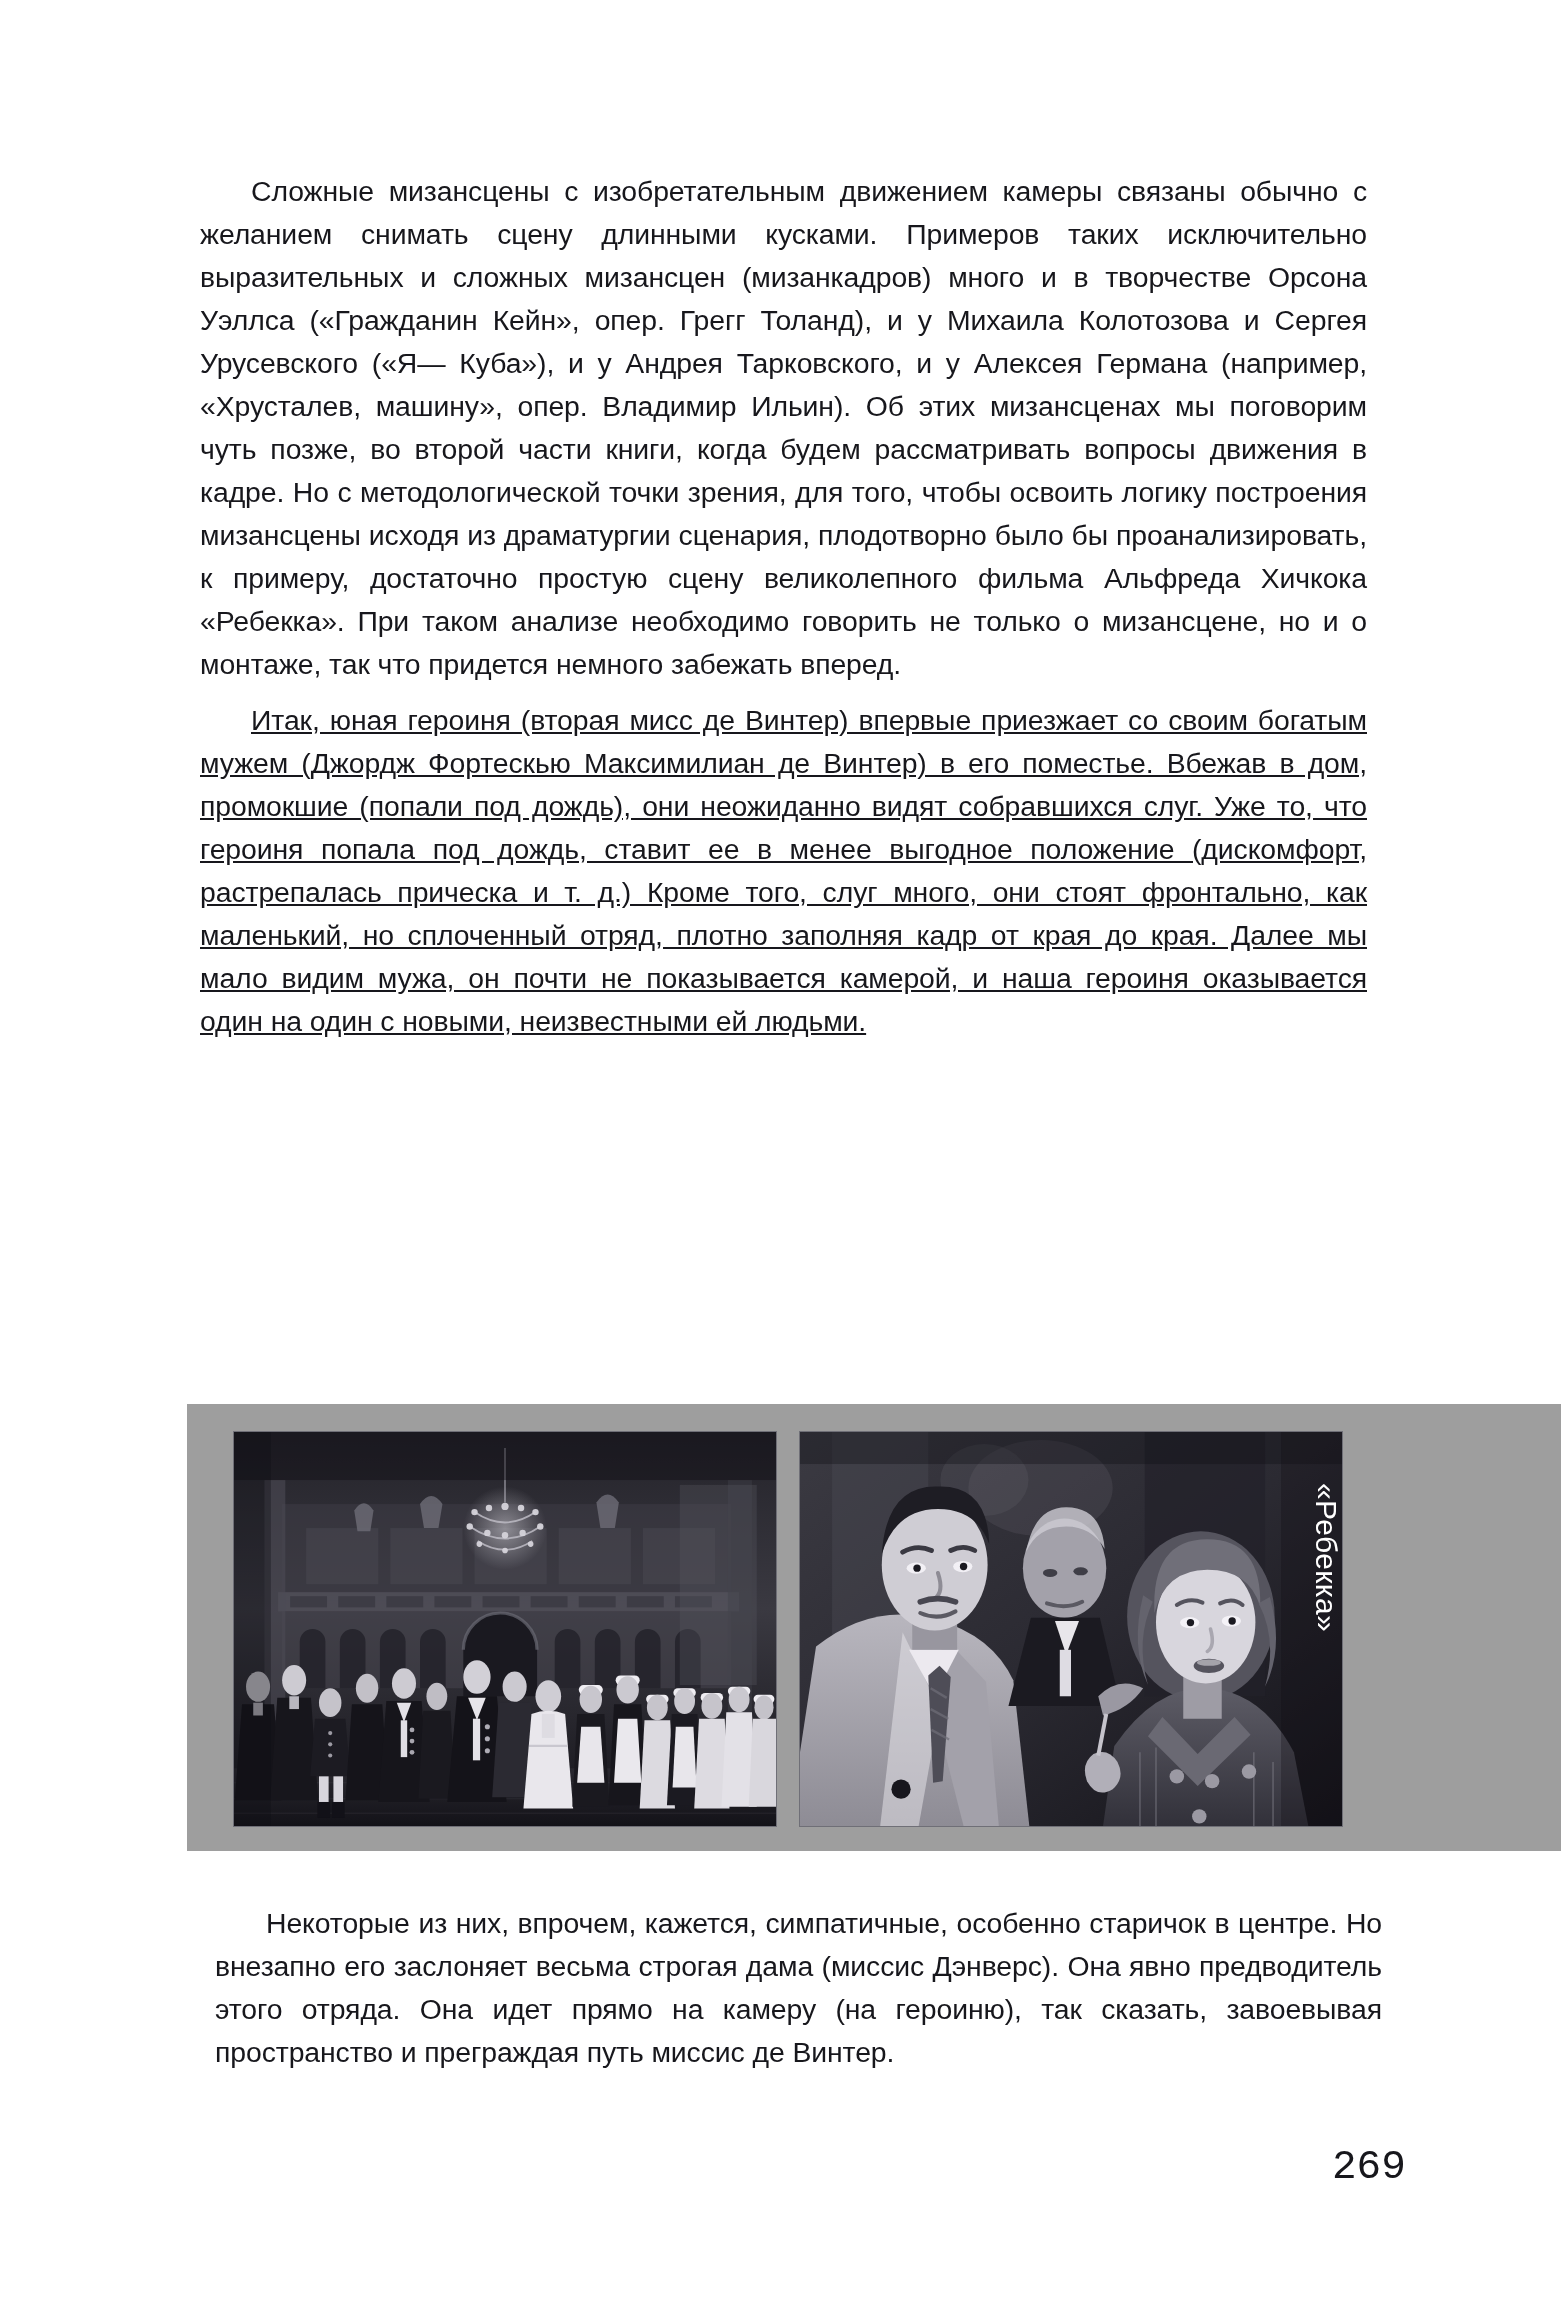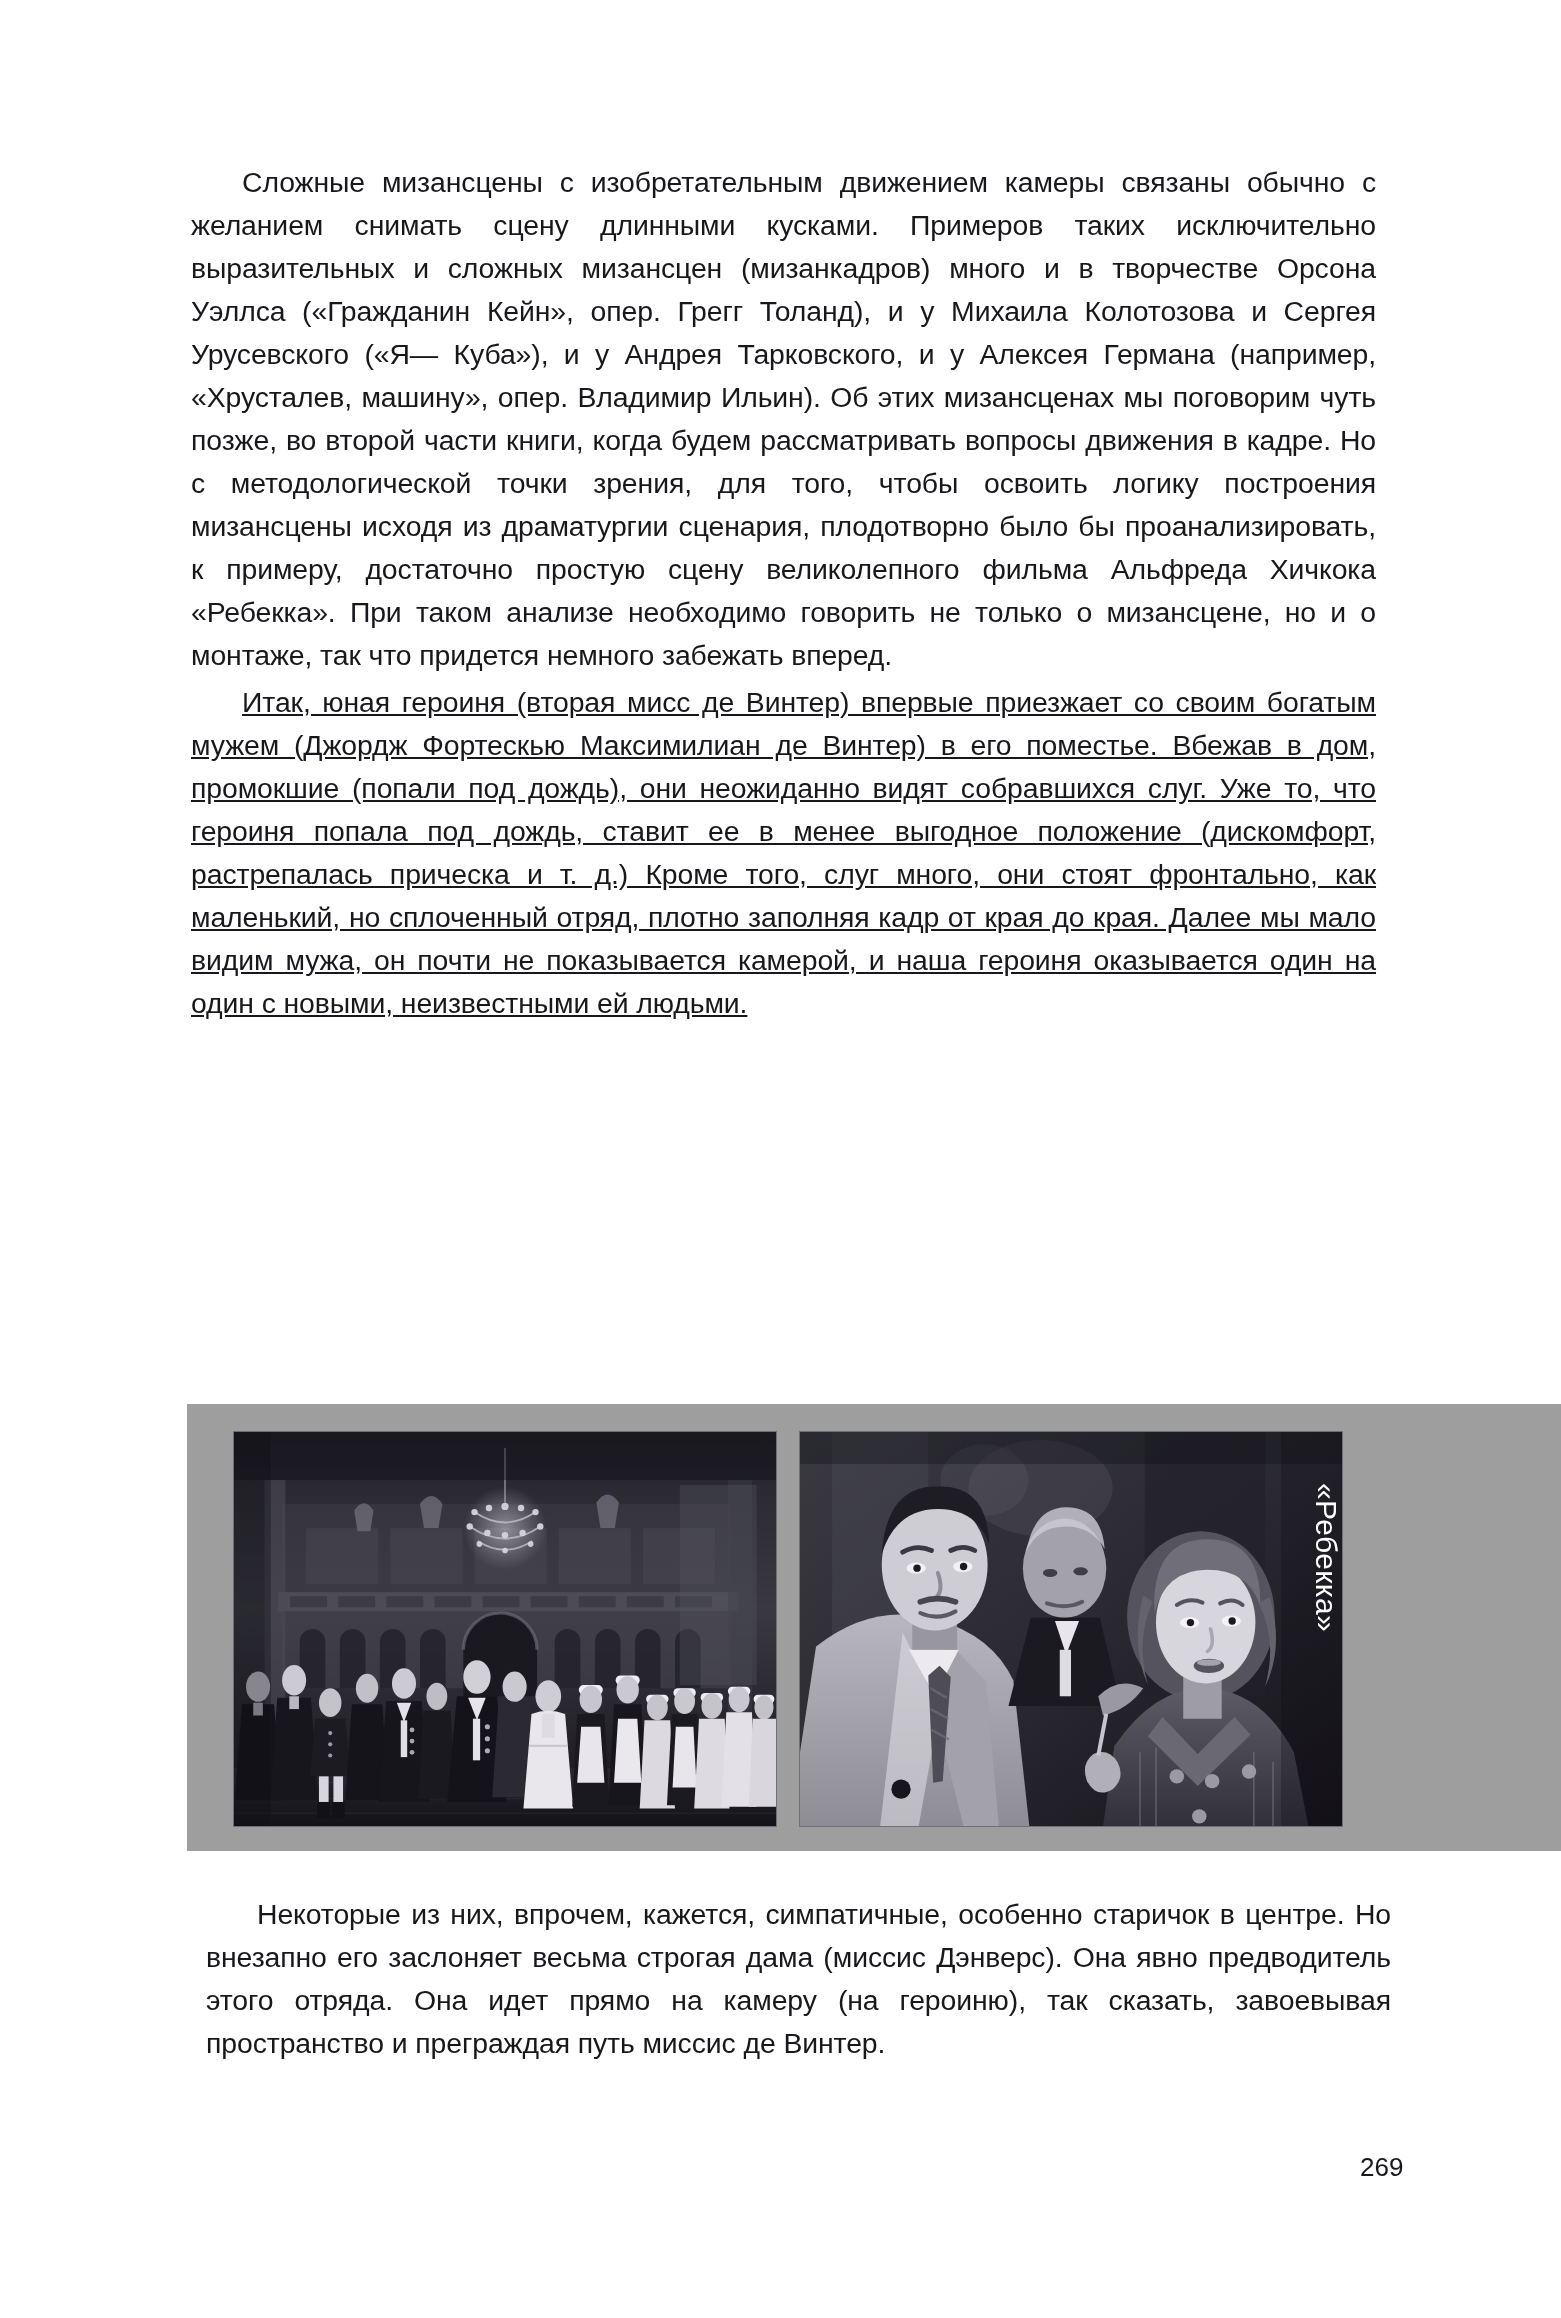--- a/index.html
+++ b/index.html
@@ -19,21 +19,21 @@
   }
 
   
   .text-column {
     position: absolute;
     left: 187px;
     top: 157px;
     width: 1193px;
   }
   .para {
-    margin: 4px;
+    margin: 13px;
     font-size: 28.4px;
     line-height: 43px;
     color: #17171c;
     text-align: justify;
     text-indent: 51px;
     letter-spacing: -0.1px;
     -webkit-hyphens: none;
     hyphens: none;
   }
   .para + .para { margin-top: 0; text-decoration: underline; }
@@ -83,24 +83,24 @@
   .text-column-bottom {
     position: absolute;
     left: 202px;
     top: 1889px;
     width: 1193px;
   }
 
   
   .folio {
     position: absolute;
-    left: 1360px;
+    left: 1332px;
     top: 2146px;
-    font-family: Liberation Sans, sans-serif;
-    font-size: 26px;
+    font-family: Liberation Mono, monospace;
+    font-size: 41px;
     line-height: 42px;
     color: #17171c;
   }
 </style>
 </head>
 <body>
 
 <div class="page">
 
   <div class="text-column">

